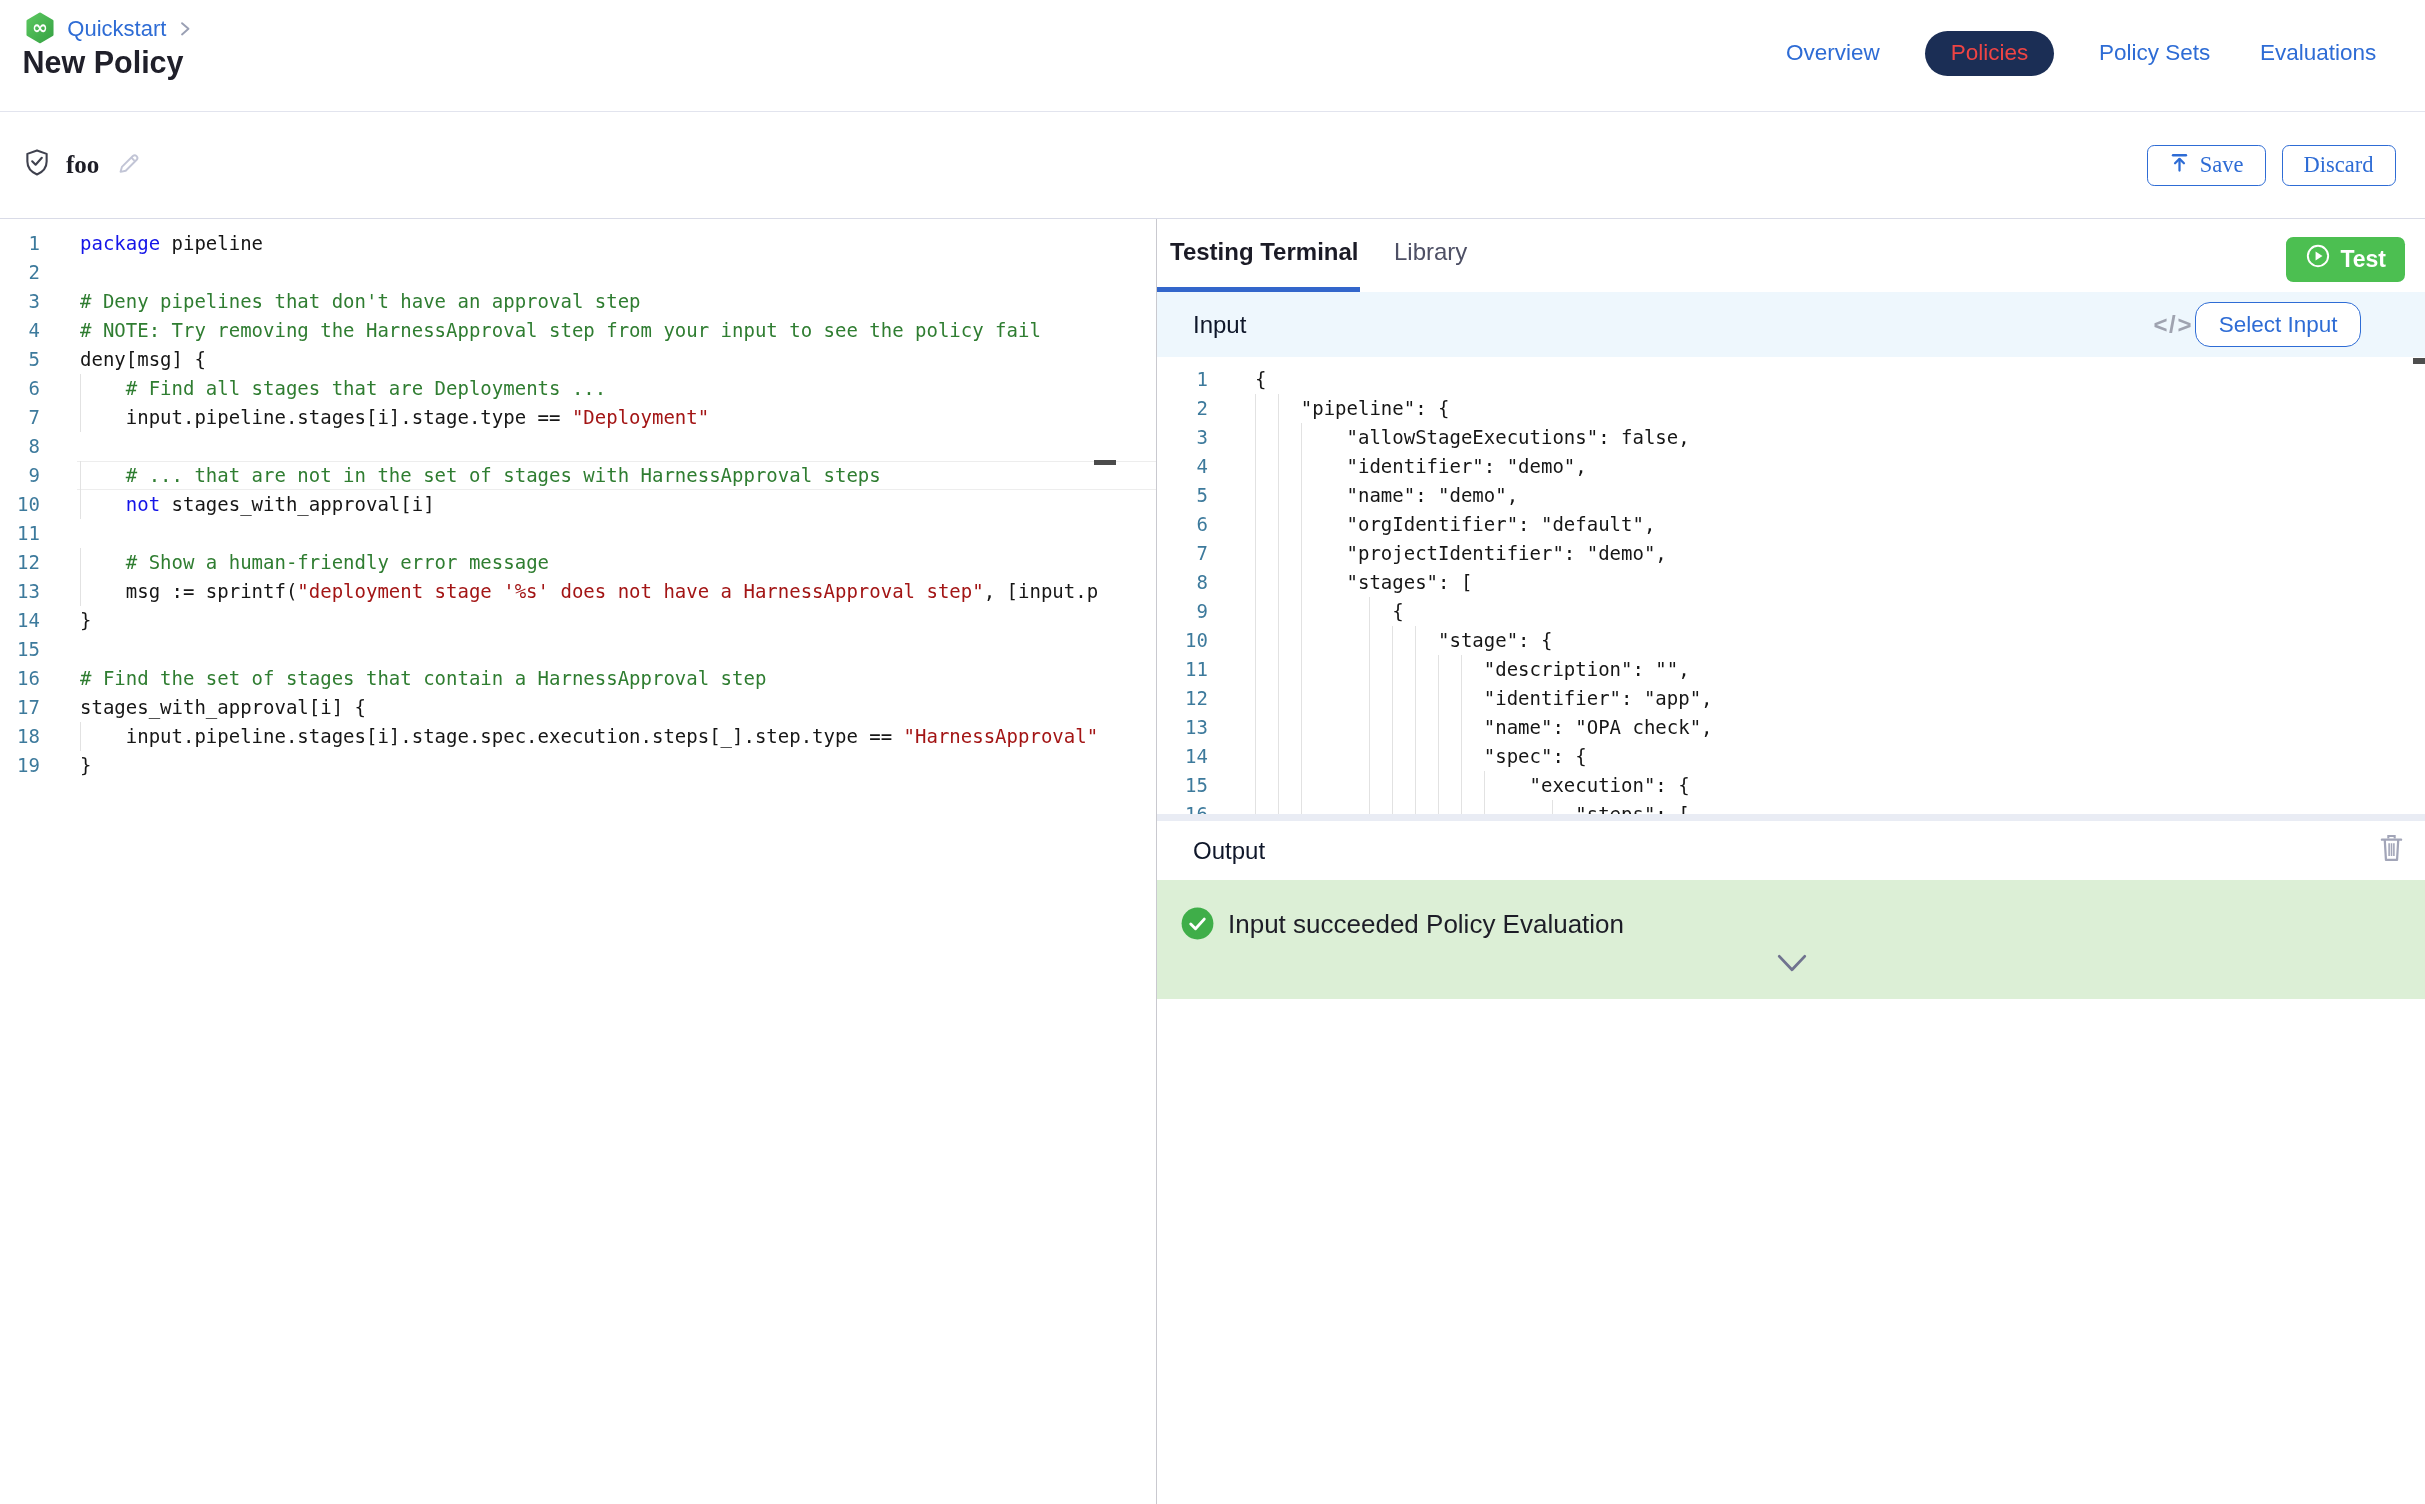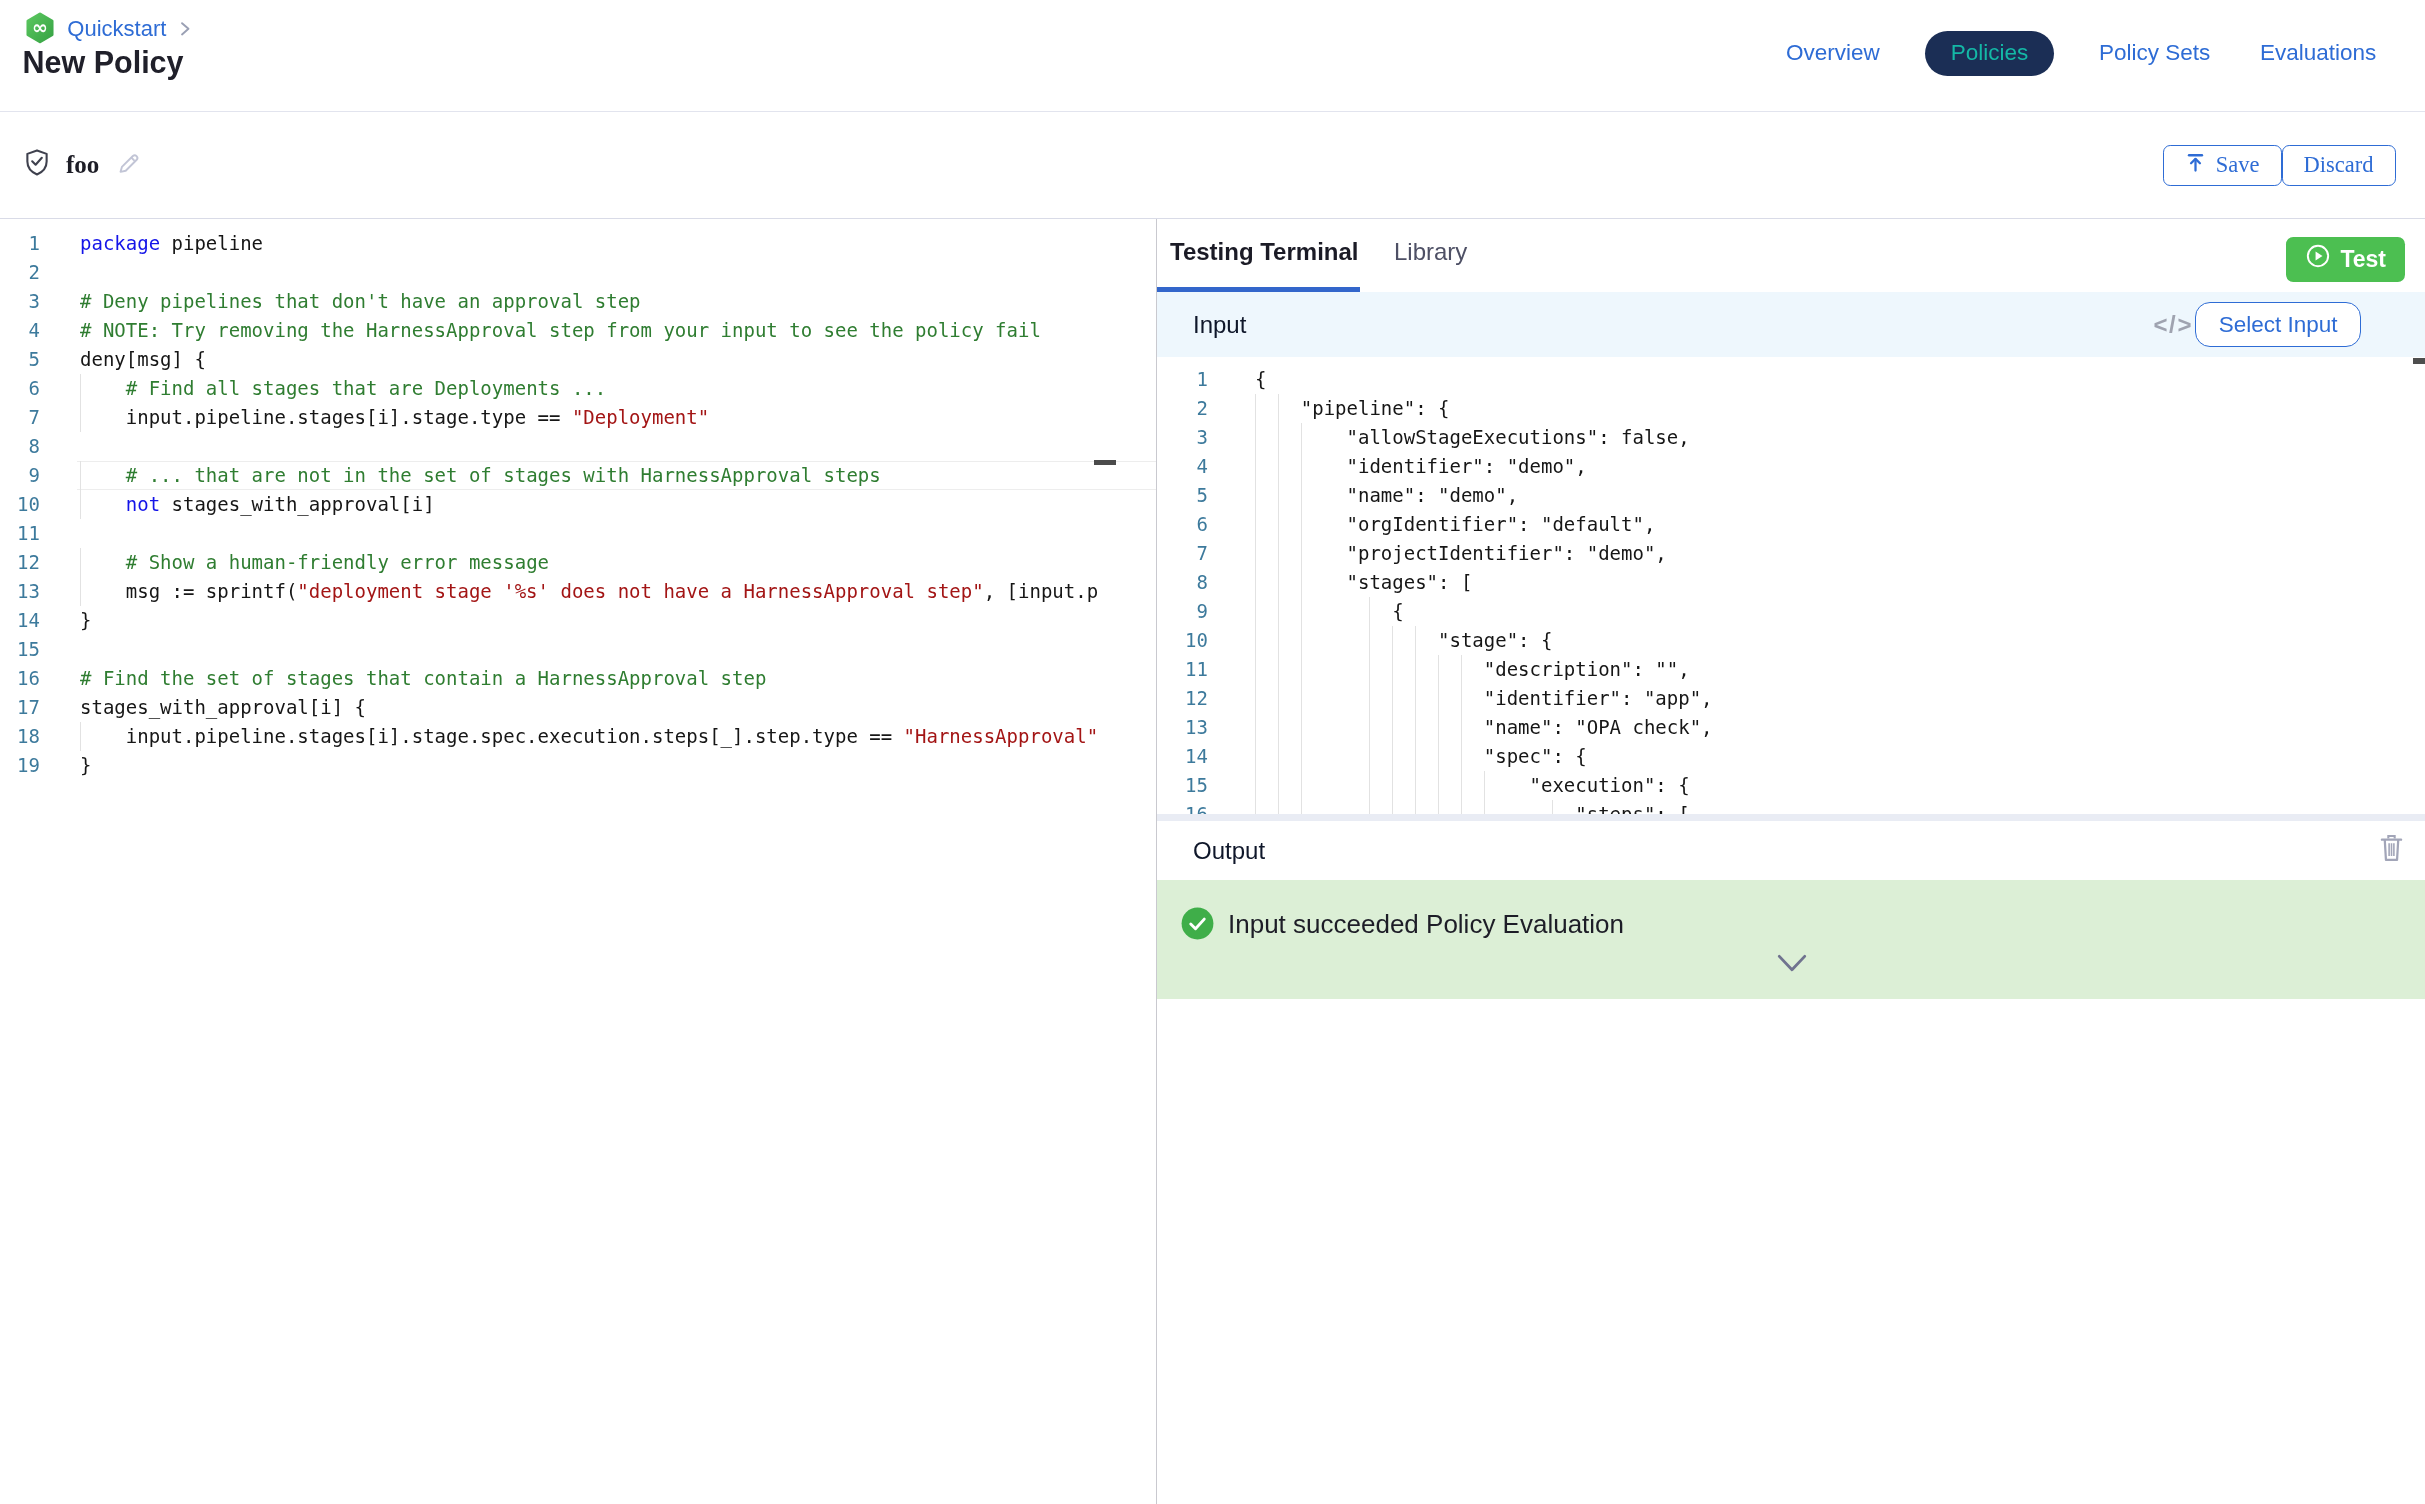--- a/index.html
+++ b/index.html
@@ -8,27 +8,27 @@
 
   
   .top-header{position:absolute;left:0;top:0;right:0;height:111px;border-bottom:0.8px solid #e2e4ee;background:#fff;}
   .crumb-row{position:absolute;left:24px;top:11.3px;display:flex;align-items:center;gap:11.3px;}
   .hexicon{position:relative;width:32px;height:35px;}
   .crumb-link{font-size:22px;color:#2e6cd5;cursor:pointer;}
   .crumb-chev{display:flex;align-items:center;}
   .page-title{position:absolute;left:22.5px;top:45px;font-size:30.5px;font-weight:700;color:#20202a;}
   .nav{position:absolute;right:45px;top:0;height:111px;display:flex;align-items:flex-start;padding-top:30.5px;gap:40px;}
   .nav-item{font-size:22.5px;font-weight:500;color:#2e6cd5;padding:9.6px 4.8px;cursor:pointer;white-space:nowrap;}
-  .nav-item.active{background:#1b2e55;color:#14b8a6;border-radius:803px;padding:9.6px 26px;}
+  .nav-item.active{background:#1b2e55;color:#ef4444;border-radius:803px;padding:9.6px 26px;}
 
   
   .toolbar{position:absolute;left:0;top:112px;right:0;height:106px;border-bottom:0.8px solid #d9dbe7;background:#fff;font-family:Liberation Serif, serif;}
   .tb-left{position:absolute;left:24px;top:0;height:106px;display:flex;align-items:center;gap:16px;}
   .policy-name{font-size:25px;font-weight:700;color:#1d1d26;}
-  .tb-right{position:absolute;right:30.5px;top:0;height:106px;display:flex;align-items:center;}
+  .tb-right{position:absolute;right:30.5px;top:0;height:106px;display:flex;align-items:center;gap:16px;}
   .btn-outline{display:flex;align-items:center;gap:9.6px;height:39px;padding:0 21px;border:1.6px solid #2e6cd5;
                border-radius:7.2px;color:#2e6cd5;font-size:22.5px;font-weight:500;background:#fff;cursor:pointer;}
 
   
   .editor{position:absolute;font-family:"DejaVu Sans Mono",monospace;font-size:19px;line-height:29px;
           color:#161616;overflow:hidden;background:#fff;}
   .cl{position:relative;white-space:pre;height:29px;}
   .ln{position:absolute;left:0;top:0;width:40px;text-align:right;color:#3d7a9c;}
   .lc{display:block;position:relative;margin-left:80px;}
   .ed-json .ln{width:51px;}

